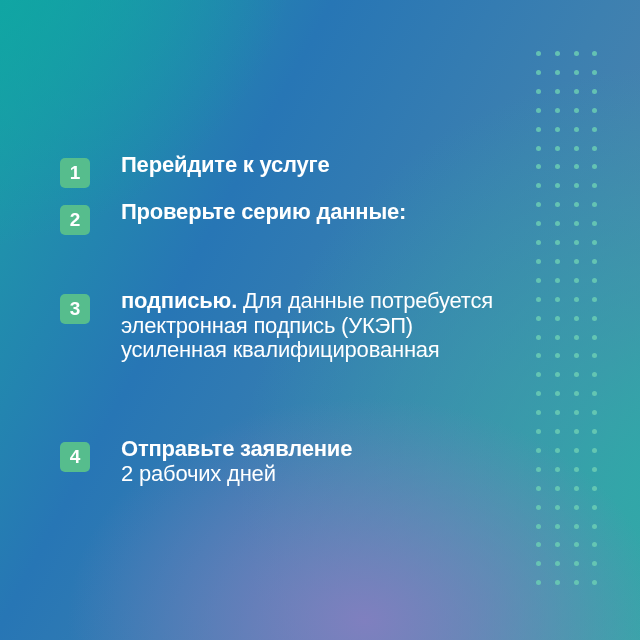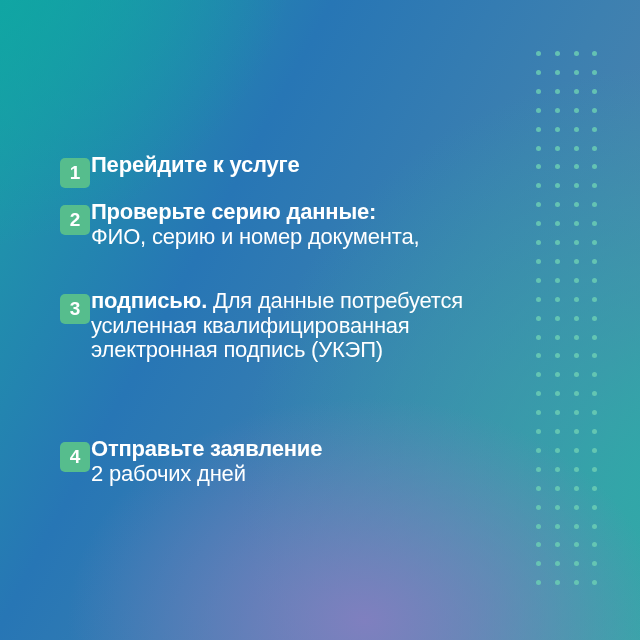--- a/index.html
+++ b/index.html
@@ -24,21 +24,21 @@
     letter-spacing:-0.5px;white-space:nowrap;
   }
   .step{position:absolute;left:60px;display:flex;align-items:flex-start;}
   .badge{
     width:30px;height:30px;flex:0 0 30px;border-radius:5px;
     background:#56bd8d;
     display:flex;align-items:center;justify-content:center;
     font-size:19px;font-weight:bold;color:#ffffff;
   }
   .step-text{
-    margin-left:1px;margin-top:-5px;
+    margin-left:31px;margin-top:-5px;
     font-size:22px;line-height:24.5px;letter-spacing:-0.2px;
   }
   .line{white-space:nowrap;}
   .b{font-weight:bold;}
   .note{
     position:absolute;left:55px;top:551px;
     font-size:20px;line-height:26px;font-weight:bold;
     letter-spacing:-0.2px;
   }
   #dots{position:absolute;left:536px;top:51px;width:62px;height:535px;}
@@ -180,32 +180,31 @@
       <div class="line"><span class="b">Перейдите к услуге</span></div>
     </div>
   </section>
 
   <section class="step" style="top:205px">
     <div class="badge">
       <span>2</span>
     </div>
     <div class="step-text">
       <div class="line"><span class="b">Проверьте серию данные:</span></div>
-      <div class="line"><span>ФИО, серию и номер документа,</span></div>
     </div>
   </section>
 
   <section class="step" style="top:294px">
     <div class="badge">
       <span>3</span>
     </div>
     <div class="step-text">
       <div class="line"><span class="b">подписью.</span> <span>Для данные потребуется</span></div>
+      <div class="line"><span>электронная подпись (УКЭП)</span></div>
       <div class="line"><span>усиленная квалифицированная</span></div>
-      <div class="line"><span>электронная подпись (УКЭП)</span></div>
     </div>
   </section>
 
   <section class="step" style="top:442px">
     <div class="badge">
       <span>4</span>
     </div>
     <div class="step-text">
       <div class="line"><span class="b">Отправьте заявление</span></div>
       <div class="line"><span>2 рабочих дней</span></div>

